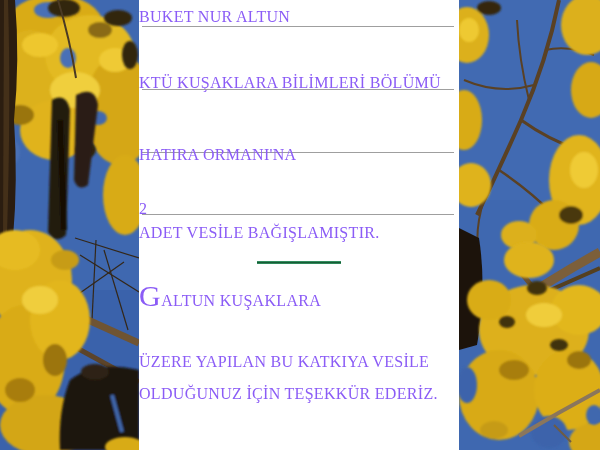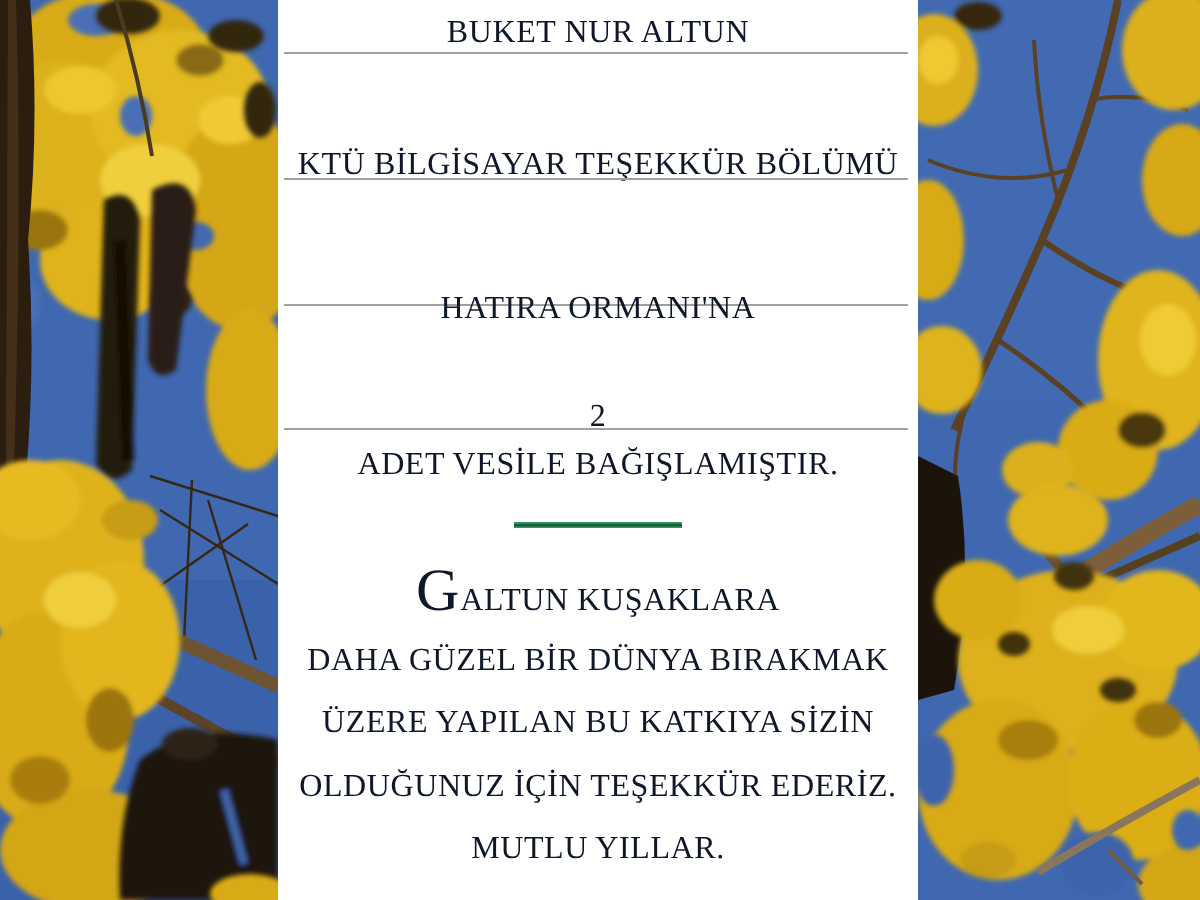--- a/index.html
+++ b/index.html
@@ -11,24 +11,24 @@
   .photo{position:absolute;top:0;height:450px;overflow:hidden;}
   .photo-left{left:0;width:139px;}
   .photo-right{right:0;width:141px;}
   .photo svg{display:block;width:100%;height:100%;}
   .panel{
     position:absolute;left:139px;top:0;width:320px;height:450px;
     background:#ffffff;
   }
   .row{
     position:absolute;left:0;width:100%;
-    text-align:center;white-space:nowrap;
+    white-space:nowrap;
     font-size:16px;line-height:16px;
     letter-spacing:0.3px;
-    color:#0f172a;
+    color:#8b5cf6;
   }
   .rule{
     position:absolute;left:3px;right:5px;height:1px;
     background:#9f9f9f;
   }
   .green-sep{
     position:absolute;top:261px;left:50%;width:84px;height:3px;margin-left:-42px;
     background:linear-gradient(180deg,#3fa873,#14532f 55%,#3fa873);
   }
   .dropcap{
@@ -120,37 +120,35 @@
       </g>
       <ellipse cx="125" cy="447" rx="20" ry="10" fill="#d8ab16" filter="url(#fL)"></ellipse>
     </svg>
   </div>
 
   <div class="panel">
 
     <div class="row" style="top:9px">BUKET NUR ALTUN</div>
     <div class="rule" style="top:26px"></div>
 
-    <div class="row" style="top:75px">KTÜ BİLGİSAYAR TEŞEKKÜR BÖLÜMÜ</div>
+    <div class="row" style="top:75px">KTÜ KUŞAKLARA BİLİMLERİ BÖLÜMÜ</div>
     <div class="rule" style="top:89px"></div>
 
     <div class="rule" style="top:152px"></div>
     <div class="row" style="top:147px">HATIRA ORMANI'NA</div>
 
     <div class="row" style="top:201px">2</div>
     <div class="rule" style="top:214px"></div>
     <div class="row" style="top:225px">ADET VESİLE BAĞIŞLAMIŞTIR.</div>
 
     <div class="green-sep"></div>
 
     <div class="row closing1" style="top:284px"><span class="dropcap">G</span><span>ALTUN KUŞAKLARA</span></div>
-    <div class="row" style="top:323px">DAHA GÜZEL BİR DÜNYA BIRAKMAK</div>
-    <div class="row" style="top:354px">ÜZERE YAPILAN BU KATKIYA SİZİN</div>
+    <div class="row" style="top:354px">ÜZERE YAPILAN BU KATKIYA VESİLE</div>
     <div class="row" style="top:386px">OLDUĞUNUZ İÇİN TEŞEKKÜR EDERİZ.</div>
-    <div class="row" style="top:417px">MUTLU YILLAR.</div>
 
   </div>
 
   <div class="photo photo-right">
     <svg viewBox="0 0 141 450" preserveAspectRatio="none">
       <defs>
         <filter id="fR" x="-30%" y="-30%" width="160%" height="160%">
             <feGaussianBlur stdDeviation="1.2"></feGaussianBlur>
           </filter>
       </defs>

